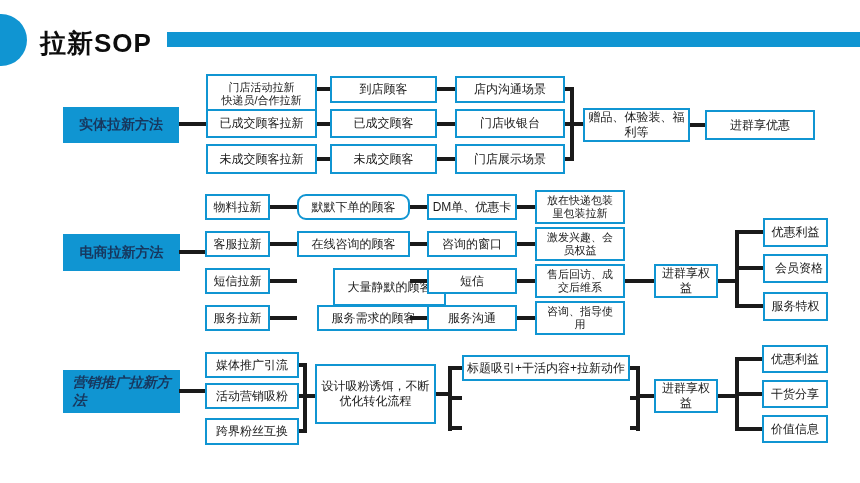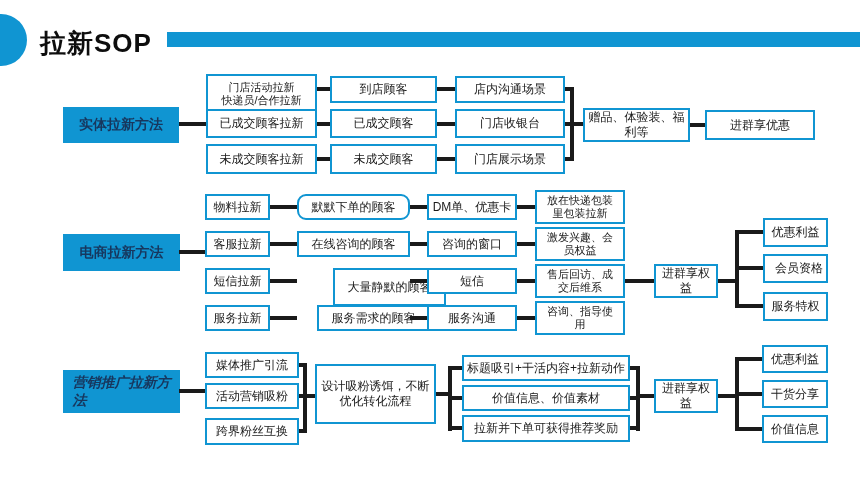--- a/index.html
+++ b/index.html
@@ -167,22 +167,20 @@
   <div class="node" style="left:315px; top:364px; width:121px; height:60px;">设计吸粉诱饵，不断
 优化转化流程</div>
 
   <div class="h" style="left:436px; top:392px; width:16px;"></div>
   <div class="v" style="left:448px; top:366px; height:65px;"></div>
   <div class="h" style="left:452px; top:366px; width:10px;"></div>
   <div class="h" style="left:452px; top:396px; width:10px;"></div>
   <div class="h" style="left:452px; top:426px; width:10px;"></div>
 
   <div class="node" style="left:462px; top:355px; width:168px; height:26px;">标题吸引+干活内容+拉新动作</div>
-  <div class="node" style="left:462px; top:385px; width:168px; height:26px;">价值信息、价值素材</div>
-  <div class="node" style="left:462px; top:415px; width:168px; height:27px;">拉新并下单可获得推荐奖励</div>
 
   <div class="h" style="left:630px; top:366px; width:10px;"></div>
   <div class="h" style="left:630px; top:396px; width:10px;"></div>
   <div class="h" style="left:630px; top:426px; width:10px;"></div>
   <div class="v" style="left:636px; top:366px; height:65px;"></div>
   <div class="h" style="left:640px; top:394px; width:14px;"></div>
 
   <div class="node" style="left:654px; top:379px; width:64px; height:34px;">进群享权
 益</div>
   <div class="h" style="left:718px; top:394px; width:21px;"></div>

